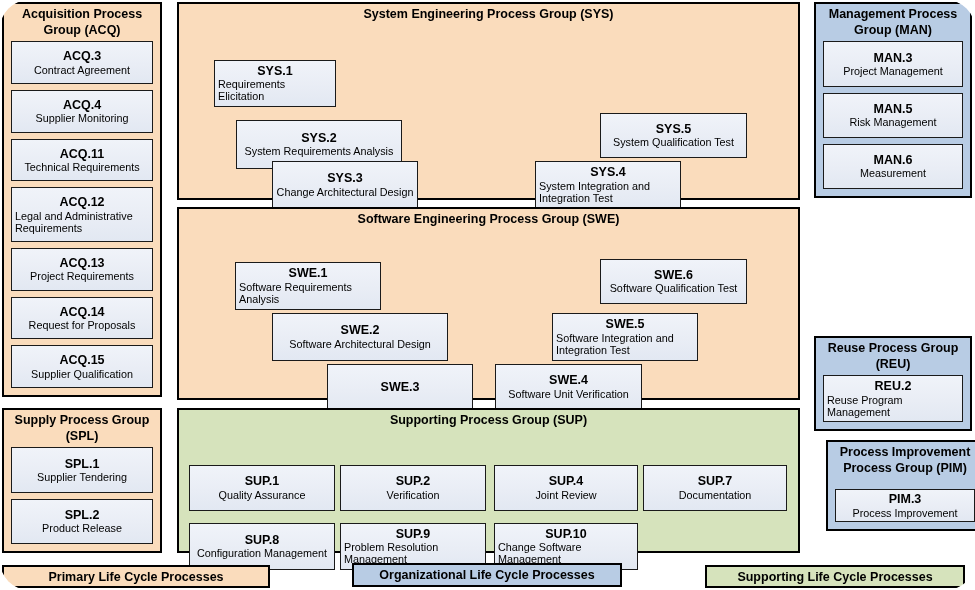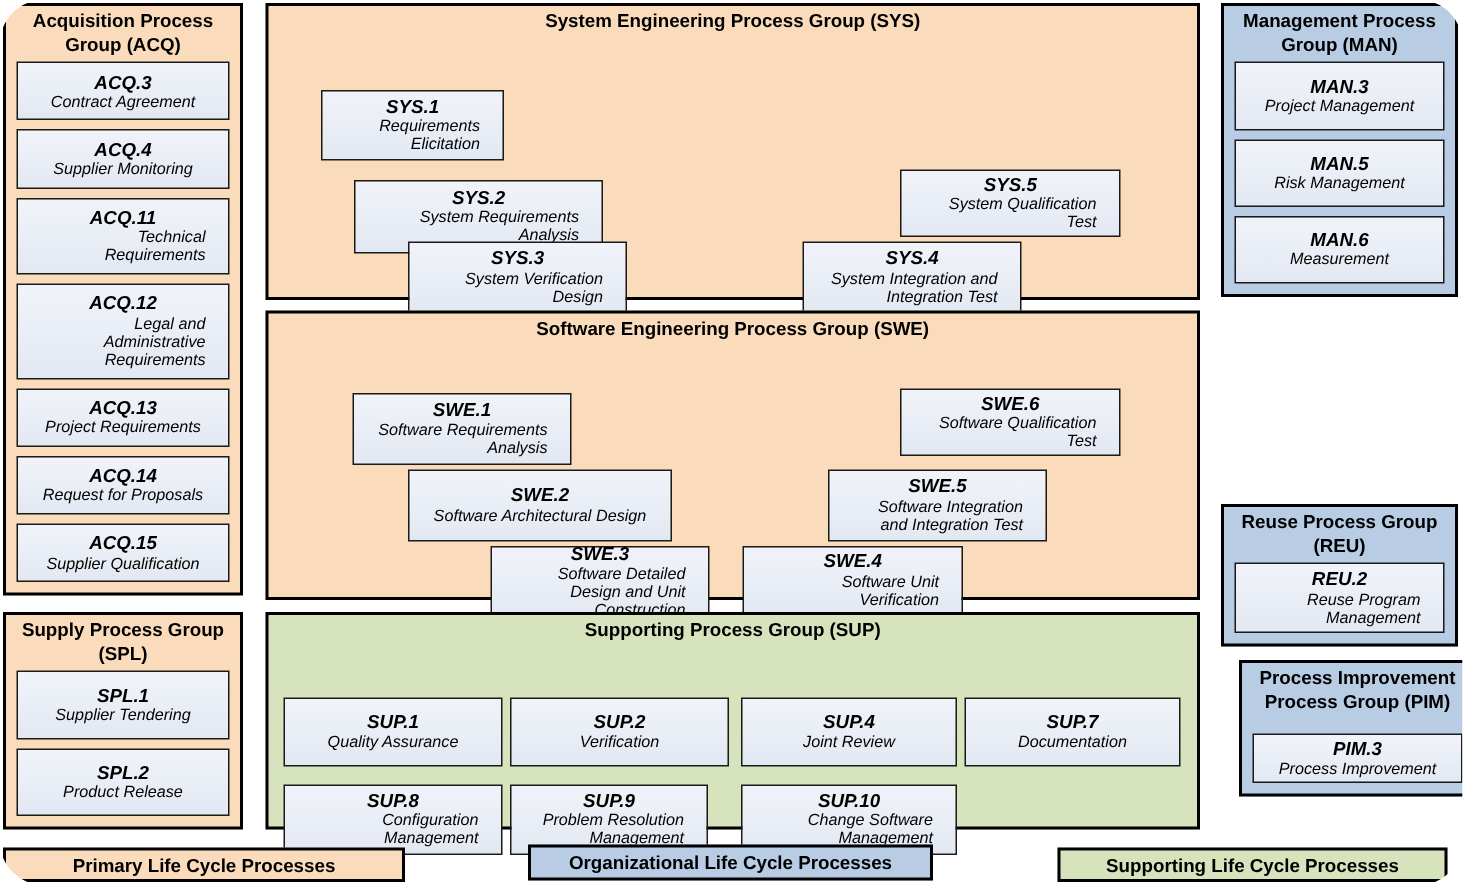--- a/index.html
+++ b/index.html
@@ -33,23 +33,22 @@
   }
   
   .pbox{
     background:linear-gradient(180deg,#f0f3f9 0%, var(--c-boxfill) 55%, #e2e8f2 100%);
     border:1.5px solid #1a1a1a;
     box-sizing:border-box;
     display:flex;
     flex-direction:column;
     justify-content:center;
     align-items:center;
-    text-align:right;
-    padding:2px 15px;
-    font-style:italic;
+    text-align:left;
+    padding:2px 3px;
   }
   .pbox-id{font-weight:bold;font-size:12.5px;line-height:1.15;}
   .pbox-name{font-size:10.8px;line-height:1.13;}
   
   .stack .boxes{
     flex:1 1 auto;
     display:flex;
     flex-direction:column;
     gap:6px;
     padding:2px 7px 7px 7px;
@@ -80,21 +79,21 @@
   [data-box-id="SWE.3"]{left:148px;top:135px;width:146px;height:48px;}
   [data-box-id="SWE.6"]{left:421px;top:30px; width:147px;height:45px;}
   [data-box-id="SWE.5"]{left:373px;top:84px; width:146px;height:48px;}
   [data-box-id="SWE.4"]{left:316px;top:135px;width:147px;height:46px;}
 
   [data-box-id="SUP.1"]{left:10px; top:35px;width:146px;height:46px;}
   [data-box-id="SUP.2"]{left:161px;top:35px;width:146px;height:46px;}
   [data-box-id="SUP.4"]{left:315px;top:35px;width:144px;height:46px;}
   [data-box-id="SUP.7"]{left:464px;top:35px;width:144px;height:46px;}
   [data-box-id="SUP.8"]{left:10px; top:93px;width:146px;height:47px;}
-  [data-box-id="SUP.9"]{left:161px;top:93px;width:132px;height:47px;}
+  [data-box-id="SUP.9"]{left:161px;top:93px;width:146px;height:47px;}
   [data-box-id="SUP.10"]{left:315px;top:93px;width:144px;height:47px;}
   
   .legend-item{
     position:absolute;
     border:2px solid #000;
     box-sizing:border-box;
     display:flex;
     align-items:center;
     justify-content:center;
     font-weight:bold;
@@ -149,21 +148,21 @@
         <div class="pbox" data-box-id="SYS.1">
           <div class="pbox-id">SYS.1</div>
           <div class="pbox-name">Requirements Elicitation</div>
         </div>
         <div class="pbox" data-box-id="SYS.2">
           <div class="pbox-id">SYS.2</div>
           <div class="pbox-name">System Requirements Analysis</div>
         </div>
         <div class="pbox" data-box-id="SYS.3">
           <div class="pbox-id">SYS.3</div>
-          <div class="pbox-name">System Verification Design</div>
+          <div class="pbox-name">Change Architectural Design</div>
         </div>
         <div class="pbox" data-box-id="SYS.5">
           <div class="pbox-id">SYS.5</div>
           <div class="pbox-name">System Qualification Test</div>
         </div>
         <div class="pbox" data-box-id="SYS.4">
           <div class="pbox-id">SYS.4</div>
           <div class="pbox-name">System Integration and Integration Test</div>
         </div>
       </div>
@@ -193,21 +192,20 @@
         <div class="pbox" data-box-id="SWE.1">
           <div class="pbox-id">SWE.1</div>
           <div class="pbox-name">Software Requirements Analysis</div>
         </div>
         <div class="pbox" data-box-id="SWE.2">
           <div class="pbox-id">SWE.2</div>
           <div class="pbox-name">Software Architectural Design</div>
         </div>
         <div class="pbox" data-box-id="SWE.3">
           <div class="pbox-id">SWE.3</div>
-          <div class="pbox-name">Software Detailed Design and Unit Construction</div>
         </div>
         <div class="pbox" data-box-id="SWE.6">
           <div class="pbox-id">SWE.6</div>
           <div class="pbox-name">Software Qualification Test</div>
         </div>
         <div class="pbox" data-box-id="SWE.5">
           <div class="pbox-id">SWE.5</div>
           <div class="pbox-name">Software Integration and Integration Test</div>
         </div>
         <div class="pbox" data-box-id="SWE.4">

